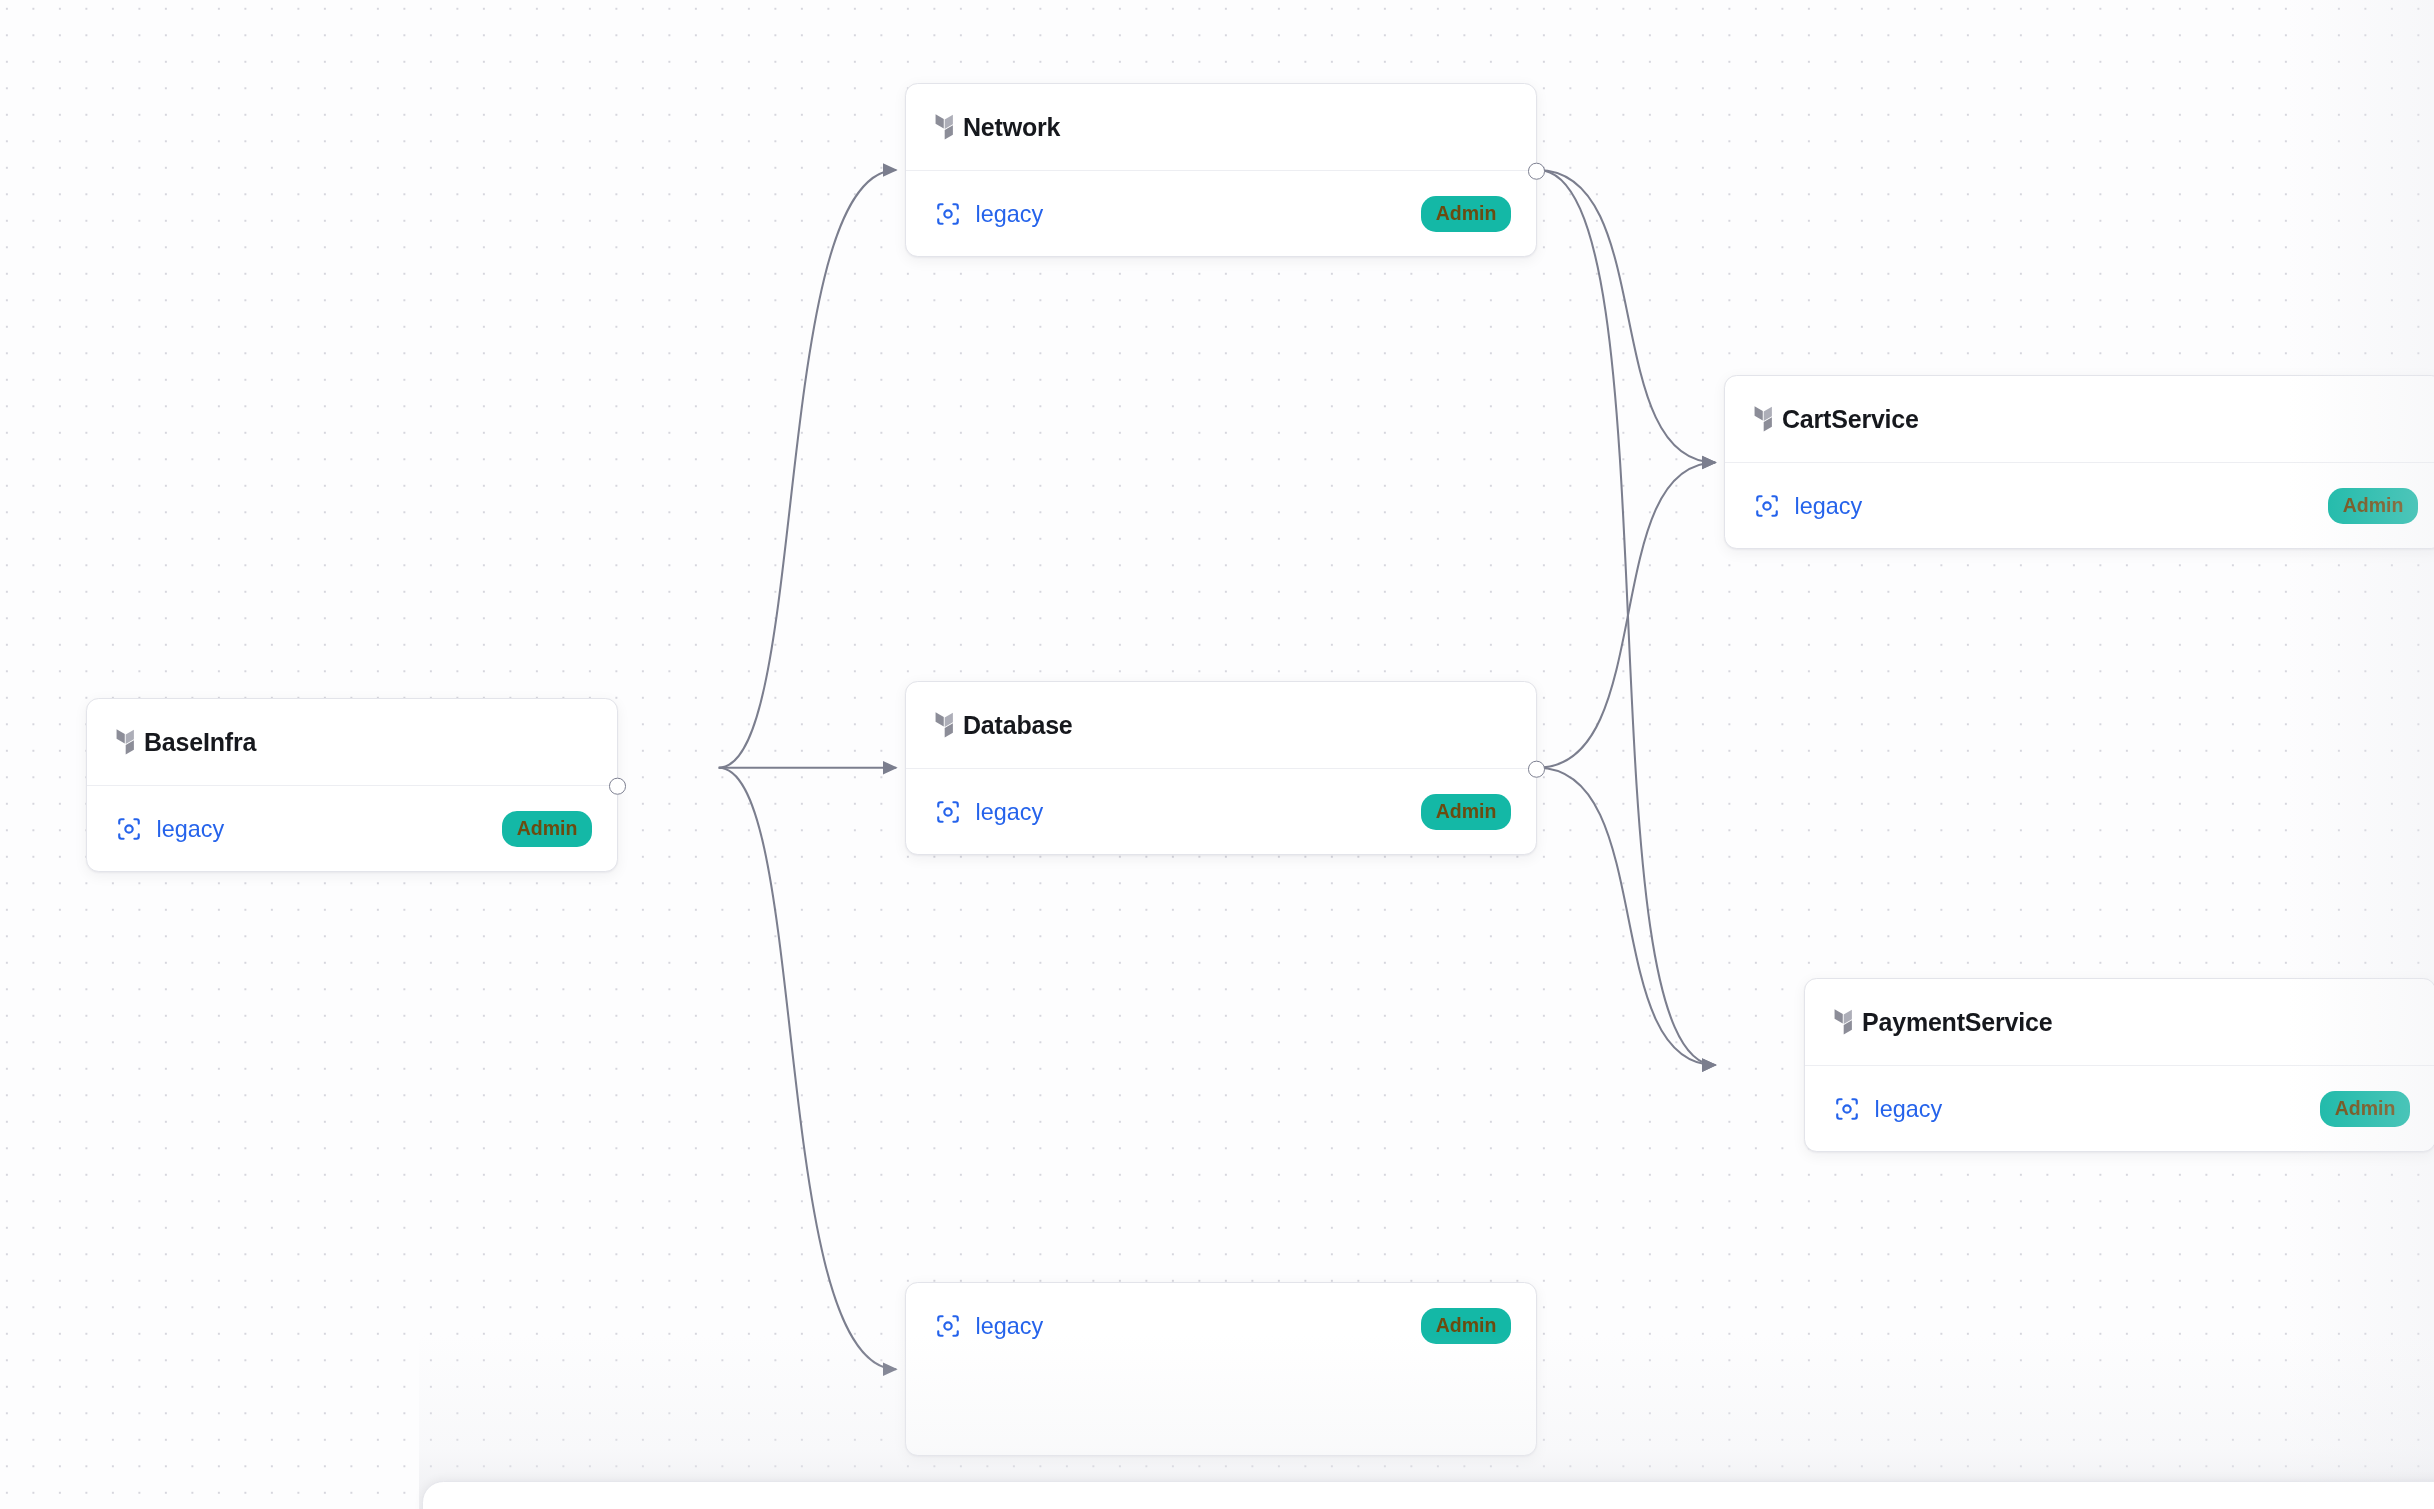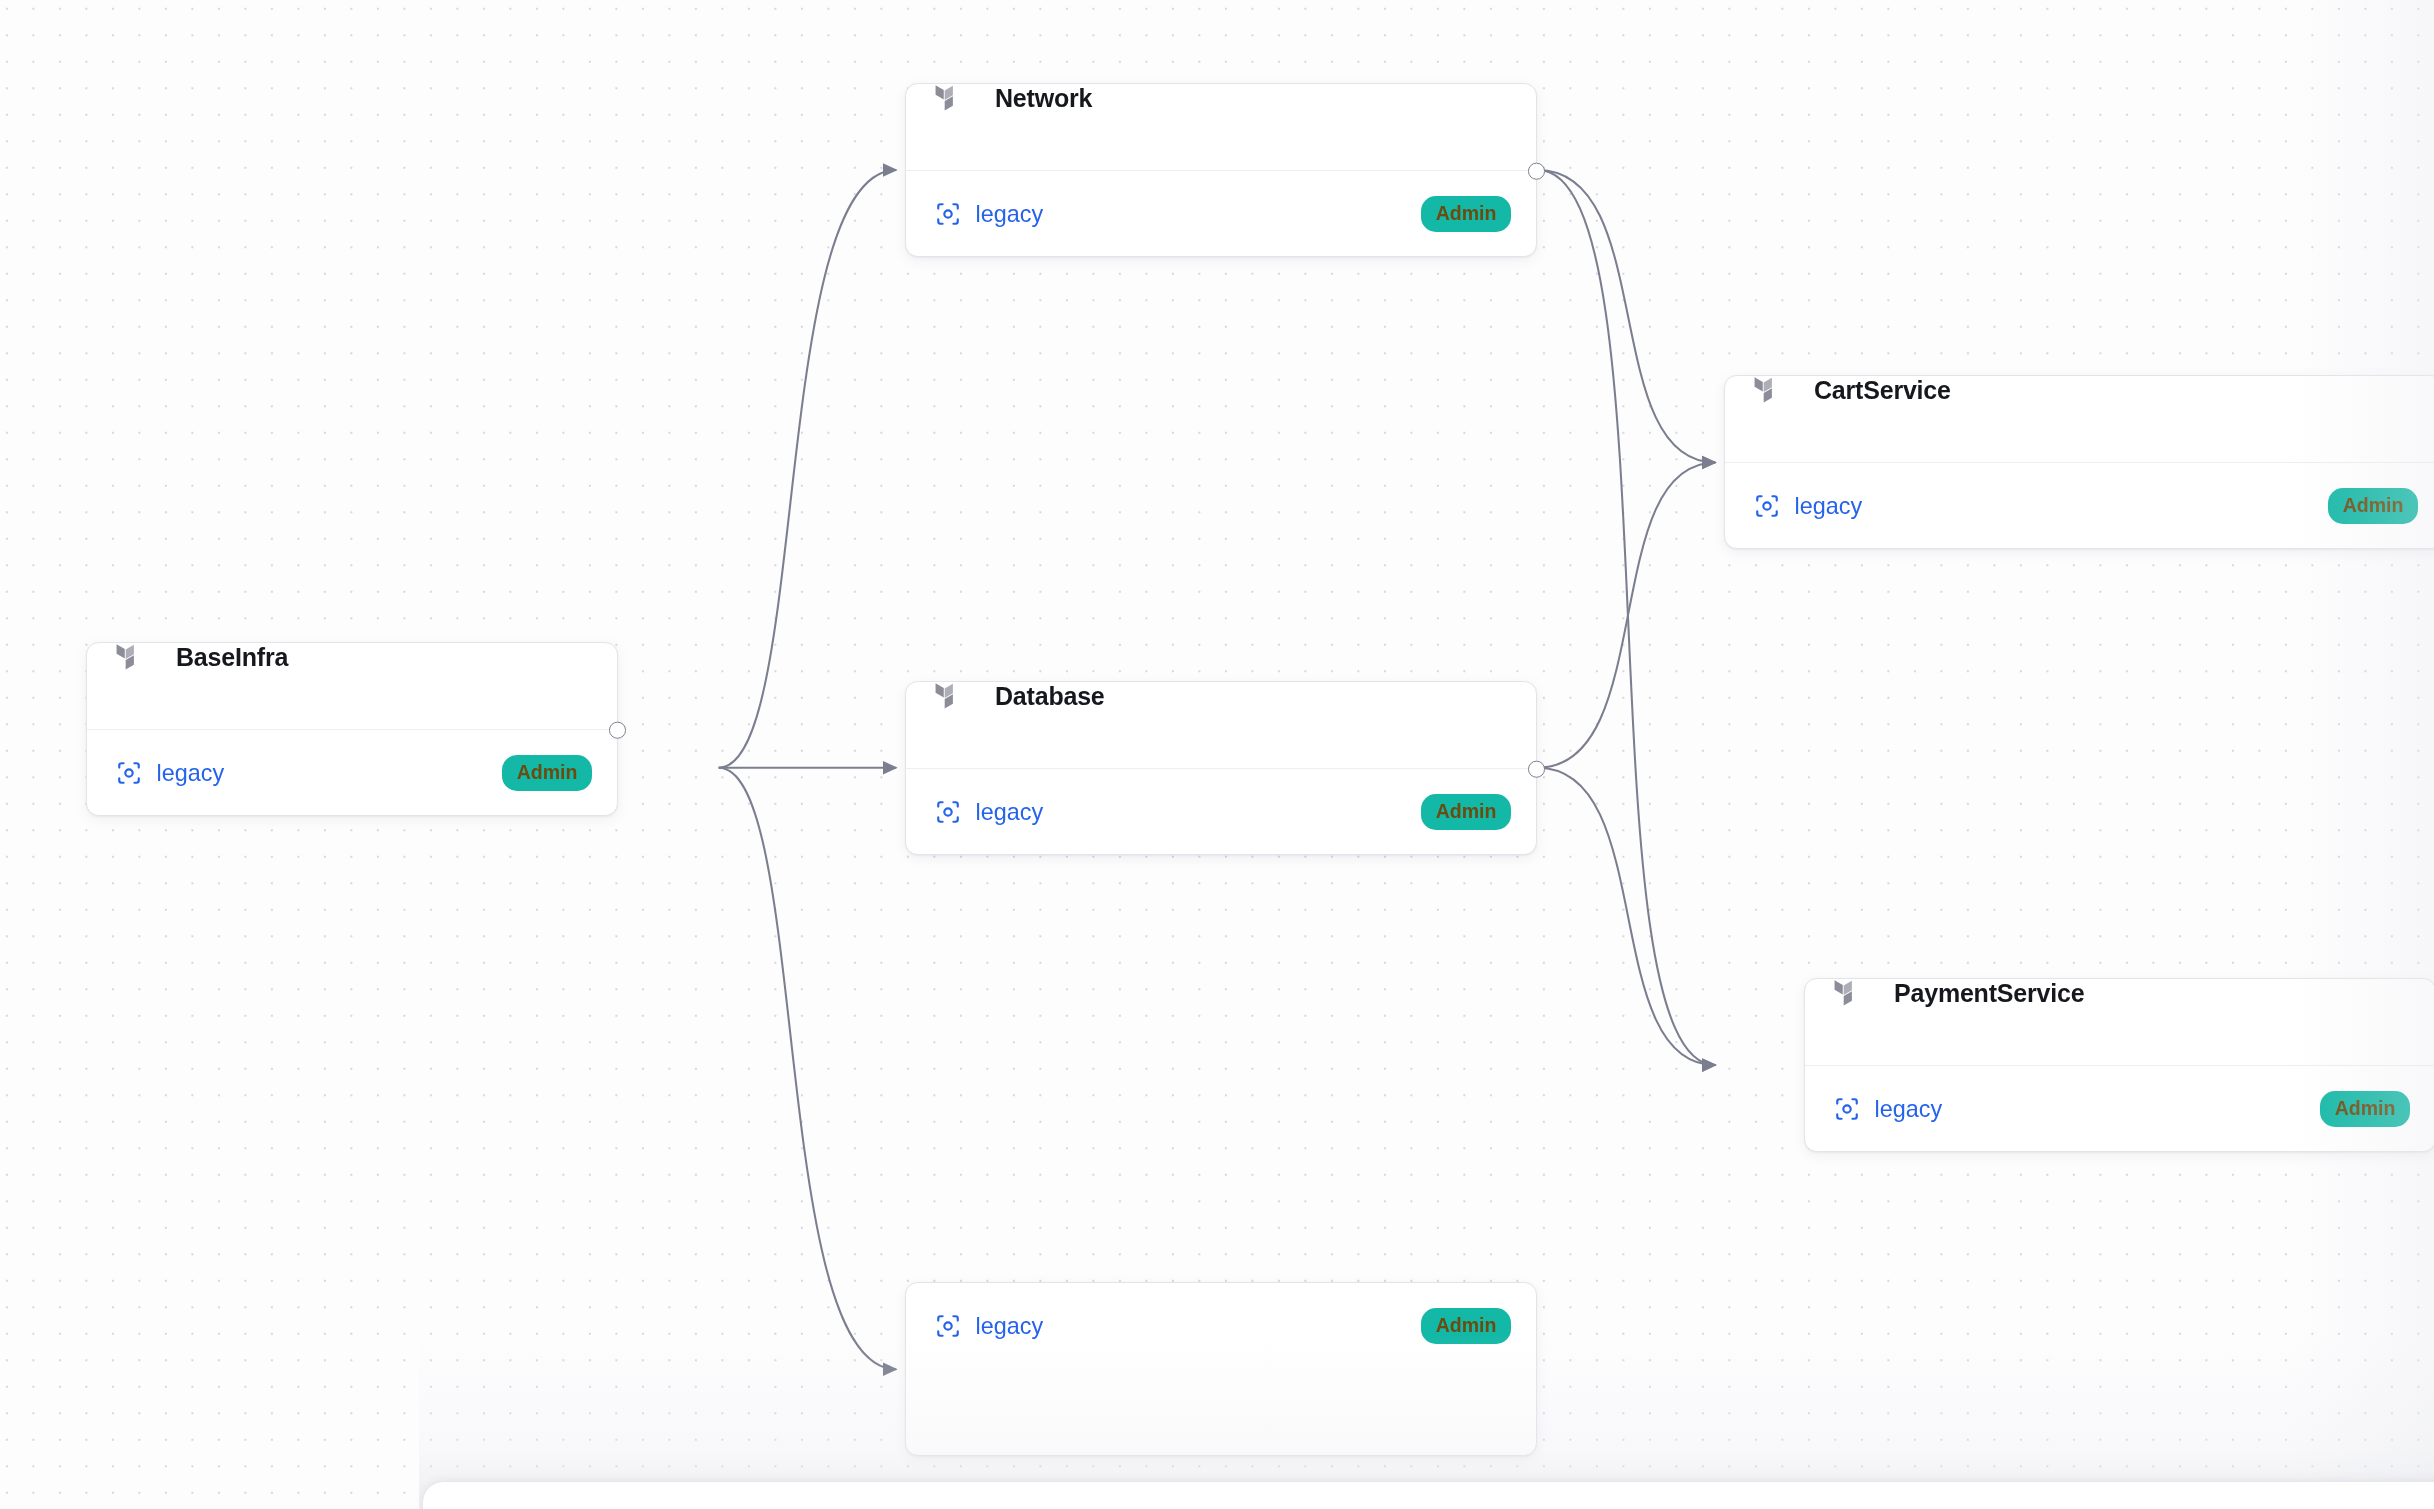--- a/index.html
+++ b/index.html
@@ -54,22 +54,22 @@
     position: absolute;
     background: #ffffff;
     border: 1px solid #e3e4ea;
     border-radius: 12.7px;
     box-shadow: 0 1px 2px rgba(16,24,40,0.05), 0 3.9px 13.7px rgba(16,24,40,0.055);
     overflow: visible;
   }
   .rf-node-header {
     height: 87px;
     display: flex;
-    align-items: flex-start;
-    gap: 35px;
+    align-items: center;
+    gap: 3px;
     padding: 0 29px;
     border-bottom: 1px solid #edeef2;
   }
   .tf-icon { flex: none; width: 25px; height: 28px; display: block; }
   .node-title {
     font-size: 25px;
     font-weight: bold;
     color: #16181d;
     letter-spacing: -0.2px;
     white-space: nowrap;
@@ -136,21 +136,21 @@
         <path d="M 737,787 L 919,787" fill="none" stroke="#7b7e8e" stroke-width="2.1" marker-end="url(#arrow)"></path>
         <path d="M 737,787 C 830,787 790,1404 919,1404" fill="none" stroke="#7b7e8e" stroke-width="2.1" marker-end="url(#arrow)"></path>
         <path d="M 1577,174 C 1700,174 1640,474 1759,474" fill="none" stroke="#7b7e8e" stroke-width="2.1" marker-end="url(#arrow)"></path>
         <path d="M 1577,174 C 1720,174 1620,1092 1759,1092" fill="none" stroke="#7b7e8e" stroke-width="2.1" marker-end="url(#arrow)"></path>
         <path d="M 1577,787 C 1700,787 1640,474 1759,474" fill="none" stroke="#7b7e8e" stroke-width="2.1" marker-end="url(#arrow)"></path>
         <path d="M 1577,787 C 1700,787 1640,1092 1759,1092" fill="none" stroke="#7b7e8e" stroke-width="2.1" marker-end="url(#arrow)"></path>
       </g>
   </svg>
 
   <div id="nodes">
-      <div class="rf-node" style="left: 86px; top: 642px; width: 532px; height: 174px;">
+      <div class="rf-node" style="left: 86px; top: 698px; width: 532px; height: 174px;">
     <div class="rf-node-header">
       <svg class="tf-icon" viewBox="0 0 24 27" xmlns="http://www.w3.org/2000/svg">
         <path d="M0.5 1.2 L8.4 5.8 L8.4 14.9 L0.5 10.3 Z" fill="#8c8d98"></path>
         <path d="M9.3 6.3 L17.2 1.7 L17.2 10.8 L9.3 15.4 Z" fill="#adaeb8"></path>
         <path d="M9.3 16.4 L17.2 11.8 L17.2 20.9 L9.3 25.5 Z" fill="#8c8d98"></path>
       </svg>
       <span class="node-title">BaseInfra</span>
     </div>
     <div class="rf-node-body">
       <a class="ws-link" href="#">

